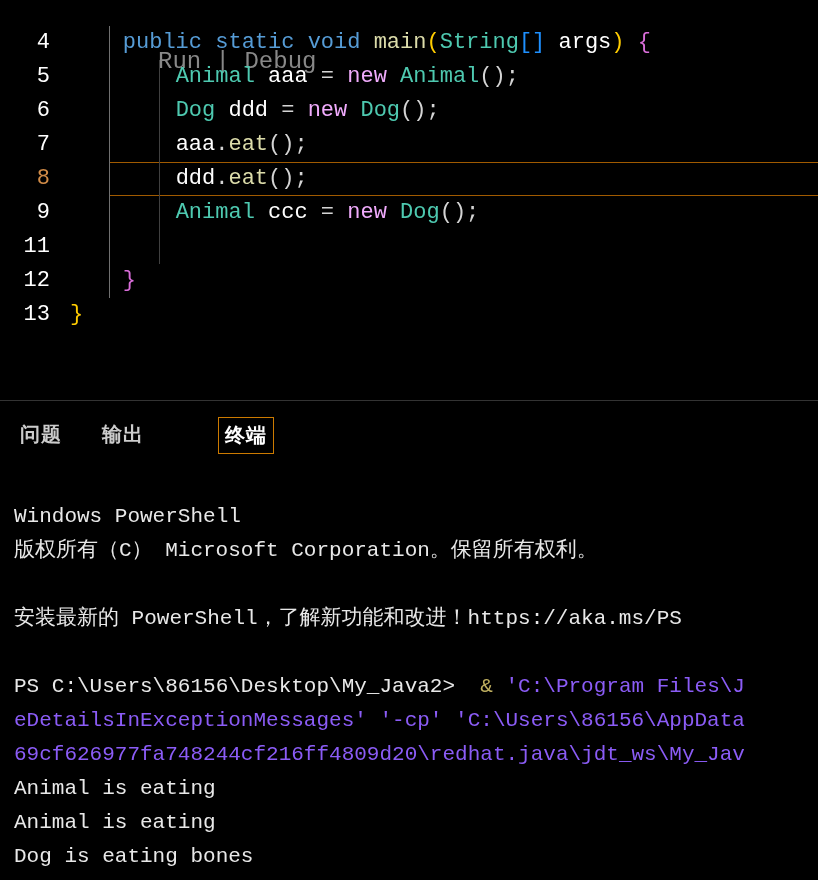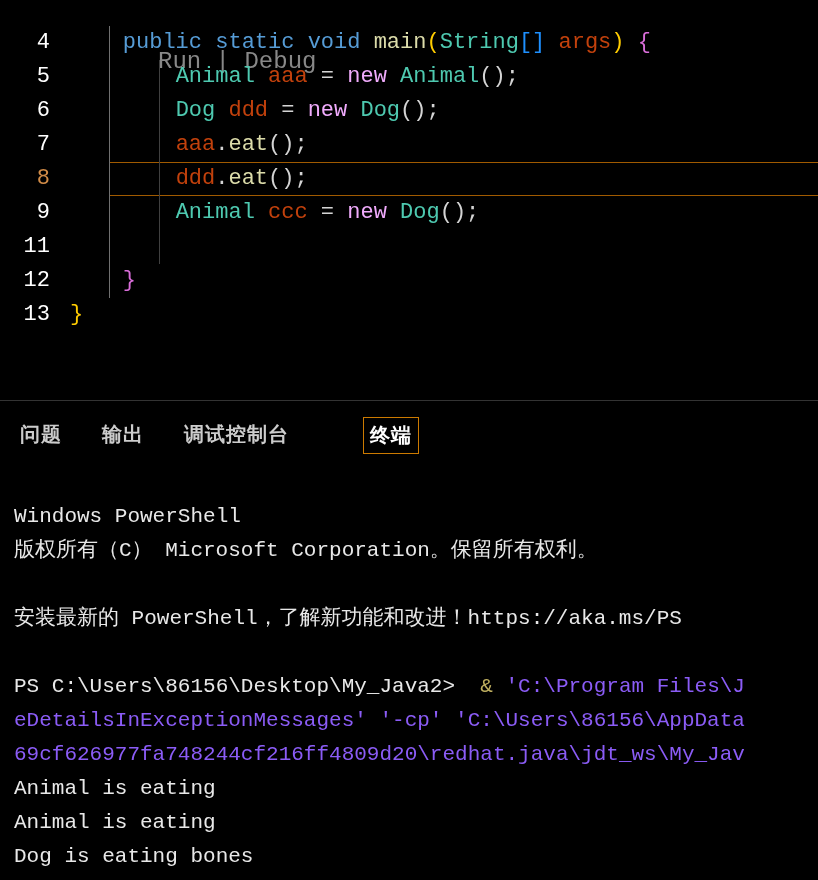--- a/index.html
+++ b/index.html
@@ -64,21 +64,21 @@
     background: #404040;
     top: 0;
     bottom: 0;
   }
   .indent-guide.bright { background: #707070; }
 
   
   .kw { color: #569cd6; }
   .type { color: #4ec9b0; }
   .fn { color: #dcdcaa; }
-  .var { color: #c2410c; }
+  .var { color: #ffffff; }
   .punc { color: #d4d4d4; }
   .op { color: #d4d4d4; }
   .paren { color: #d4d4d4; }
   .brace-y { color: #ffcc00; }
   .brace-p { color: #d96dd9; }
   .bracket-b { color: #1e90ff; }
   .new { color: #f0abfc; }
 
   .panel {
     border-top: 1px solid #333;
@@ -184,21 +184,20 @@
       <div class="code-content"><span class="brace-y">}</span></div>
     </div>
 
   </div>
 </div>
 
 <div class="panel">
   <div class="tabs">
     <div class="tab">问题</div>
     <div class="tab">输出</div>
-    <div class="tab">调试控制台</div>
     <div class="tab active">终端</div>
   </div>
   <div class="terminal">
 <span>Windows PowerShell</span>
 <span>版权所有（C） Microsoft Corporation。保留所有权利。</span>
 <span></span>
 <span>安装最新的 PowerShell，了解新功能和改进！https://aka.ms/PS</span>
 <span></span>
 <span>PS C:\Users\86156\Desktop\My_Java2&gt; </span><span class="term-yellow"> &amp; </span><span class="term-cyan">'C:\Program Files\J</span>
 <span class="term-cyan">eDetailsInExceptionMessages' '-cp' 'C:\Users\86156\AppData</span>

